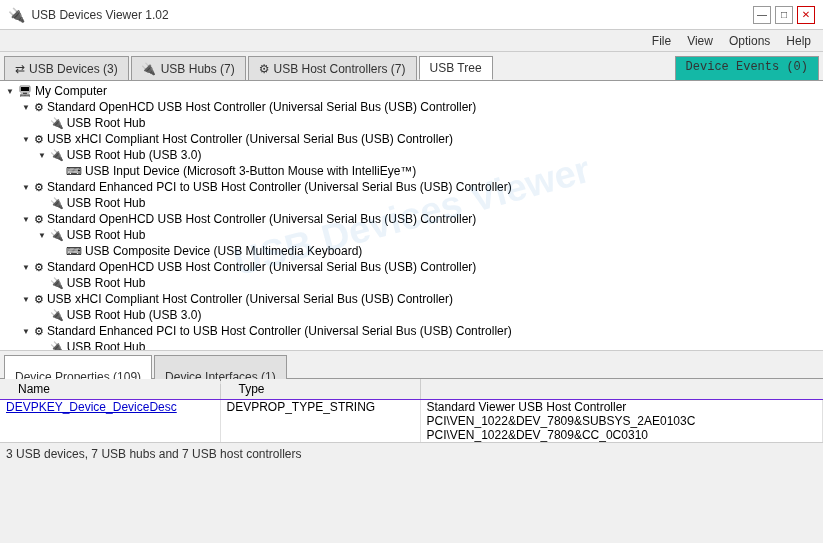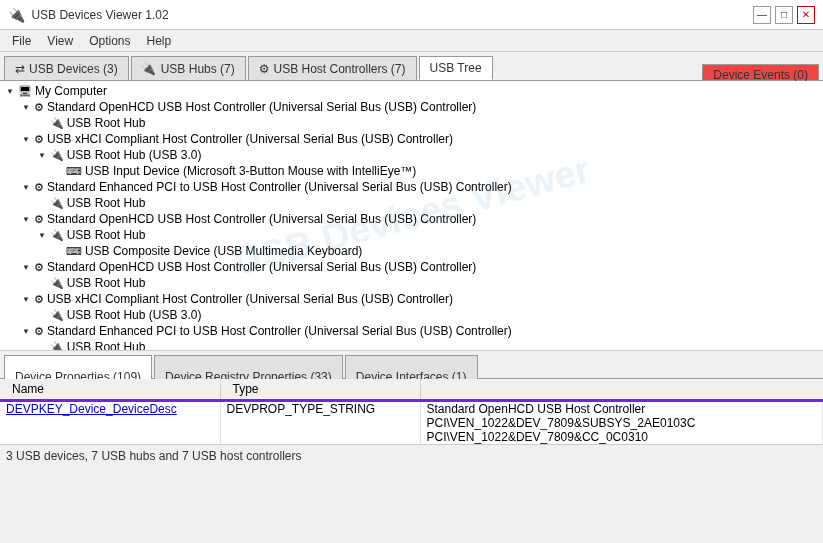--- a/index.html
+++ b/index.html
@@ -47,20 +47,21 @@
     }
 
     
     #menu-bar {
       background: #f0f0f0;
       display: flex;
       align-items: center;
       padding: 2px 4px;
       height: 22px;
       border-bottom: 1px solid #ccc;
+      justify-content: flex-end;
     }
     .menu-item {
       padding: 2px 8px;
       cursor: pointer;
       font-size: 12px;
       color: #333;
     }
 
     
     #top-tab-bar {
@@ -89,25 +90,26 @@
       border-bottom: 1px solid #fff;
       z-index: 1;
       font-weight: normal;
     }
 
     .device-events-btn {
       margin-left: auto;
       padding: 3px 10px;
       border: 1px solid #999;
       border-bottom: none;
-      background: #ef4444;
-      cursor: pointer;
-      font-size: 12px;
-      color: #333;
-      height: 16px;
+      background: #14b8a6;
+      cursor: pointer;
+      font-size: 12px;
+      color: #333;
+      height: 24px;
+      font-family: Liberation Mono, monospace;
     }
 
     
     #tree-area {
       background: #fff;
       height: 270px;
       overflow-y: scroll;
       overflow-x: hidden;
       border-bottom: 1px solid #ccc;
       position: relative;
@@ -179,23 +181,23 @@
     #props-area::-webkit-scrollbar-track { background: #f0f0f0; border-top: 1px solid #ccc; }
     #props-area::-webkit-scrollbar-thumb { background: #c0c0c0; border: 1px solid #999; }
 
     table {
       width: 100%;
       border-collapse: collapse;
       font-size: 12px;
     }
     thead th {
       background: #f0f0f0;
-      border-bottom: 3px solid #6d28d9;
+      border-bottom: 1px solid #6d28d9;
       border-right: 1px solid #ccc;
-      padding: 3px 12px;
+      padding: 3px 18px;
       text-align: left;
       font-weight: normal;
       position: sticky;
       top: 0;
       white-space: nowrap;
     }
     thead th:last-child { border-right: none; }
     tbody td {
       padding: 0 6px;
       border-right: 1px solid #e0e0e0;
@@ -389,38 +391,37 @@
         <span class="tree-indent"></span>
         <span class="tree-expander"></span>
         <span class="tree-icon" style="font-size: 11px;">🔌</span>
         <span class="tree-label">USB Root Hub</span>
       </div>
     </div>
 </div>
 
 <div id="bottom-tab-bar">
 <div class="bottom-tab active">Device Properties (109)</div>
-    <div class="bottom-tab">Device Registry Properties (33)</div>
     <div class="bottom-tab">Device Interfaces (1)</div>
   </div>
 
 <div id="props-area">
   <table>
     <thead>
       <tr>
         <th class="col-name">Name</th>
         <th class="col-type">Type</th>
         <th class="col-value"></th>
       </tr>
     </thead>
     <tbody id="props-tbody">
     <tr>
           <td class="col-name link-style">DEVPKEY_Device_DeviceDesc</td>
           <td class="col-type">DEVPROP_TYPE_STRING</td>
-          <td class="col-value">Standard OpenHCD USB Host Controller</td>
+          <td class="col-value">Standard Viewer USB Host Controller</td>
         </tr>
         <tr>
           <td class="col-name"></td>
           <td class="col-type"></td>
           <td class="col-value">PCI\VEN_1022&amp;DEV_7809&amp;SUBSYS_2AE0103C</td>
         </tr>
         <tr>
           <td class="col-name"></td>
           <td class="col-type"></td>
           <td class="col-value">PCI\VEN_1022&amp;DEV_7809&amp;CC_0C0310</td>

